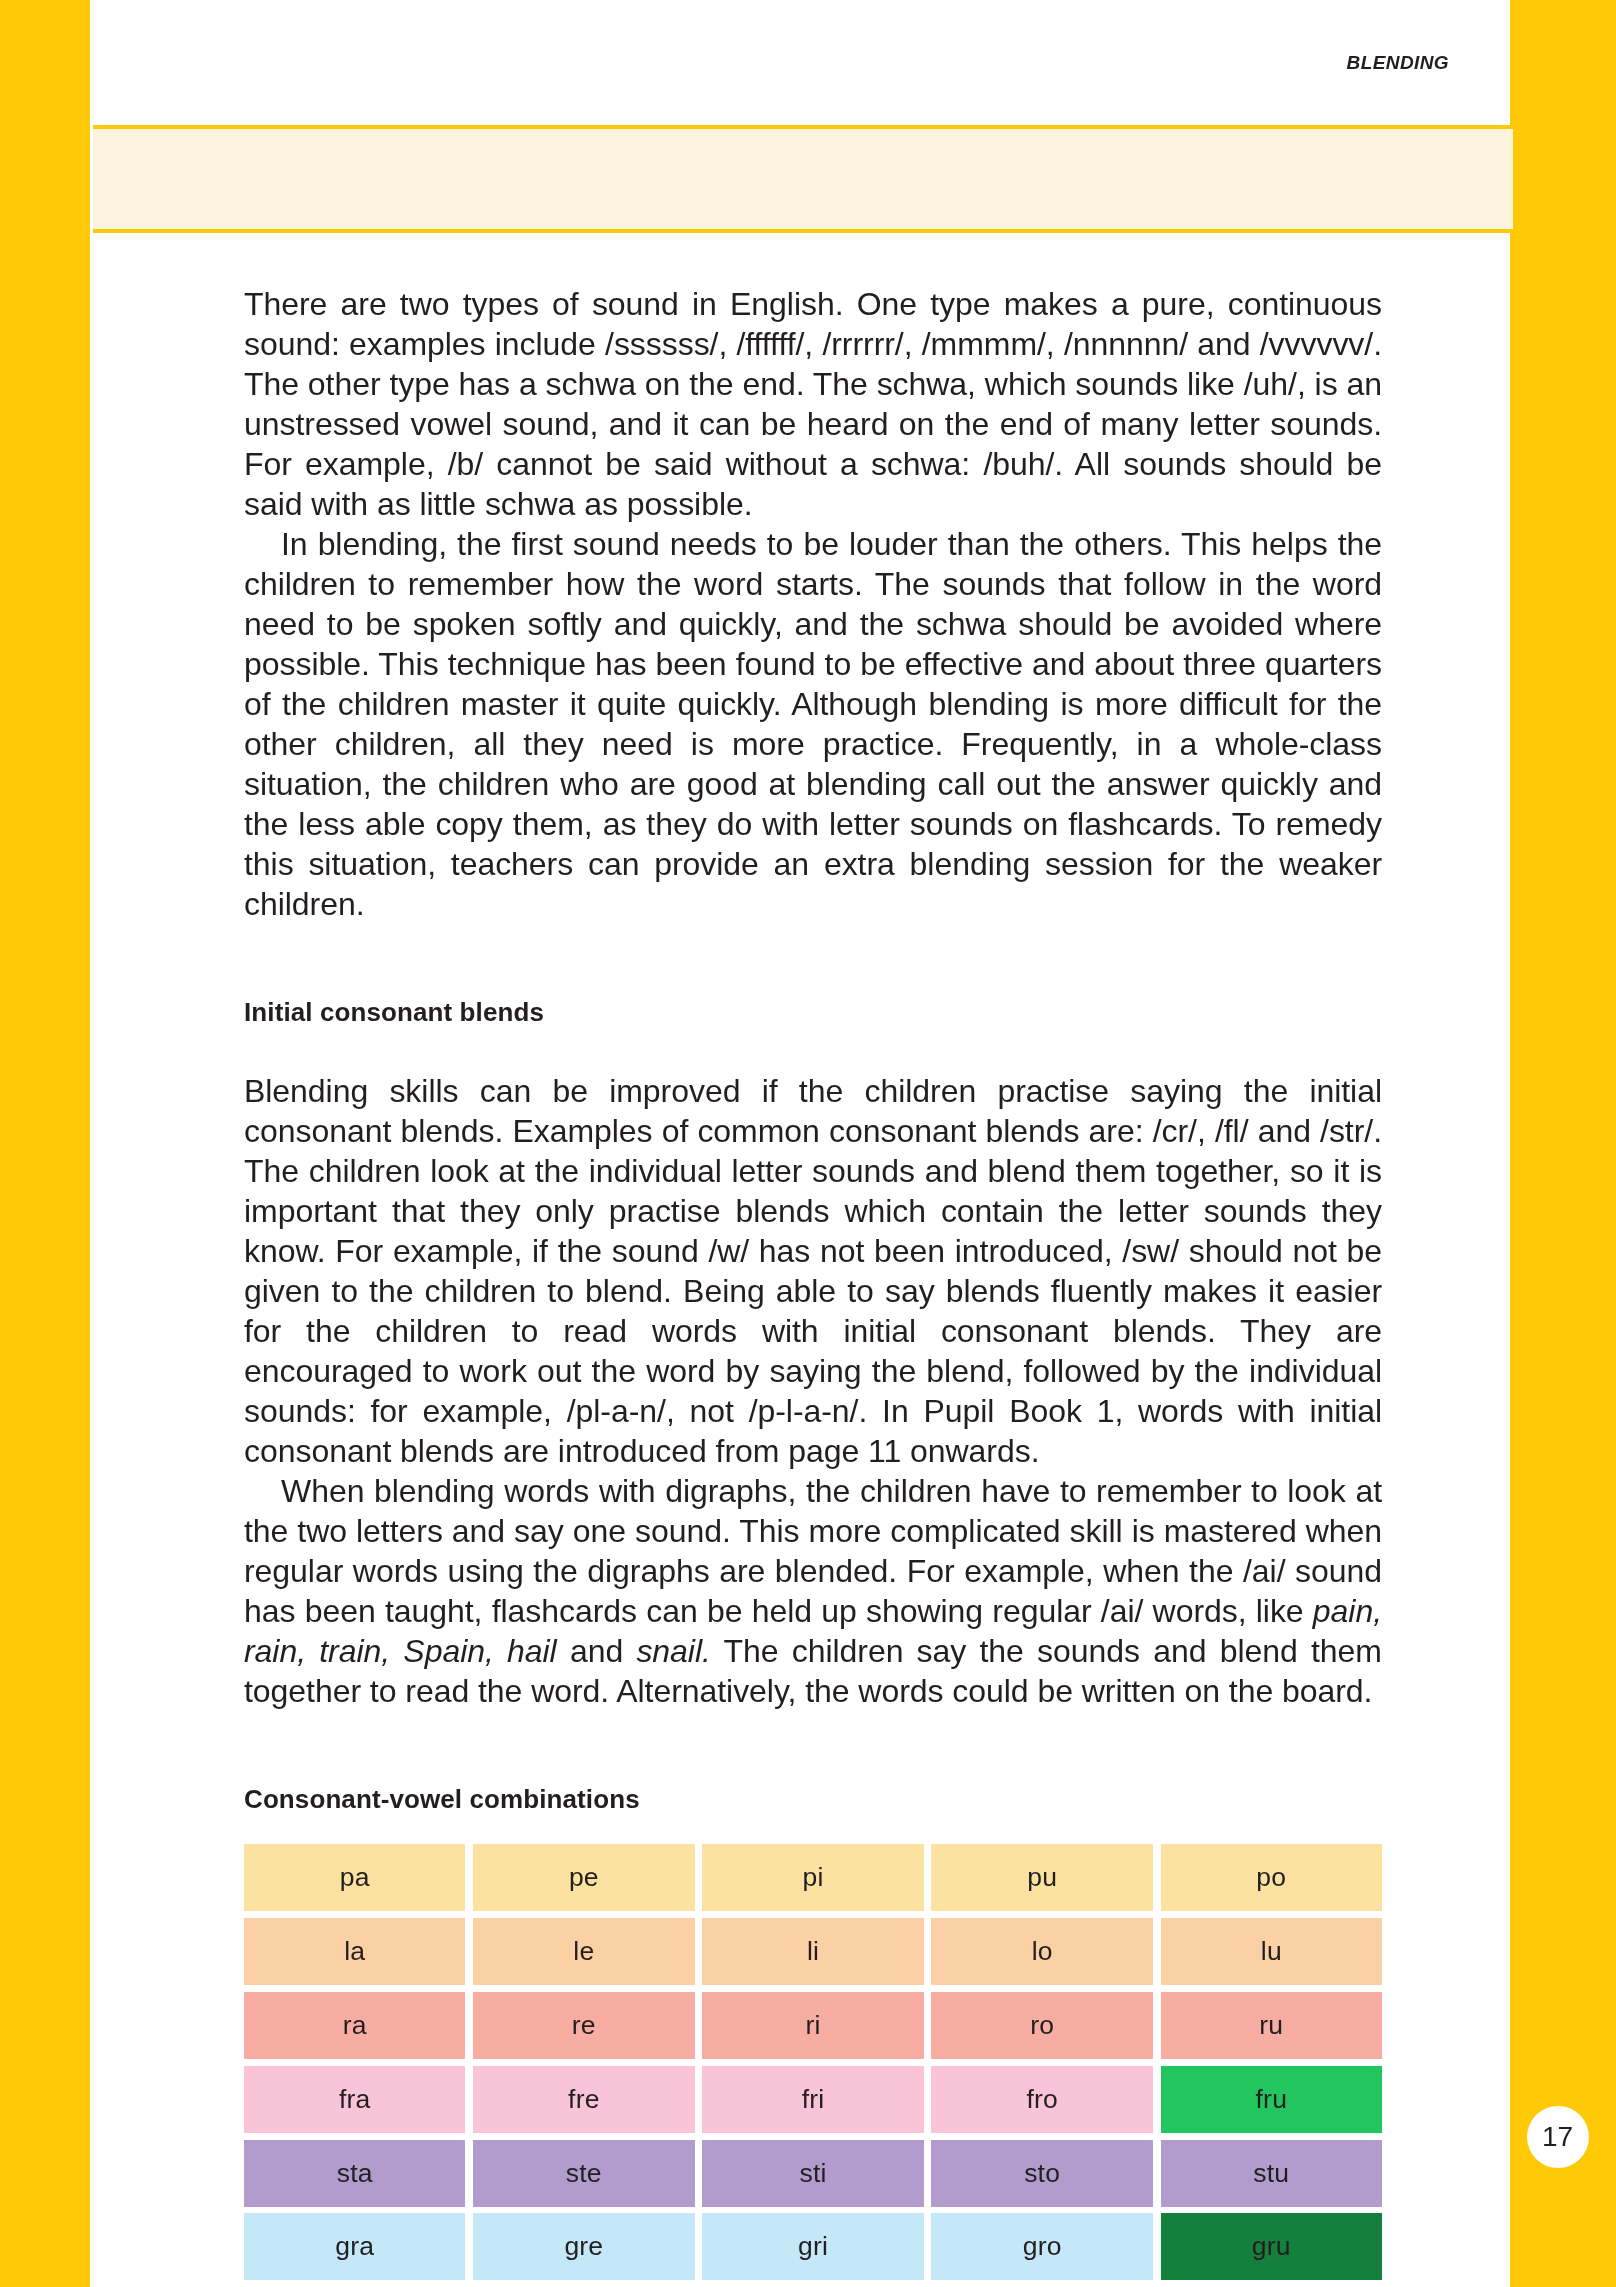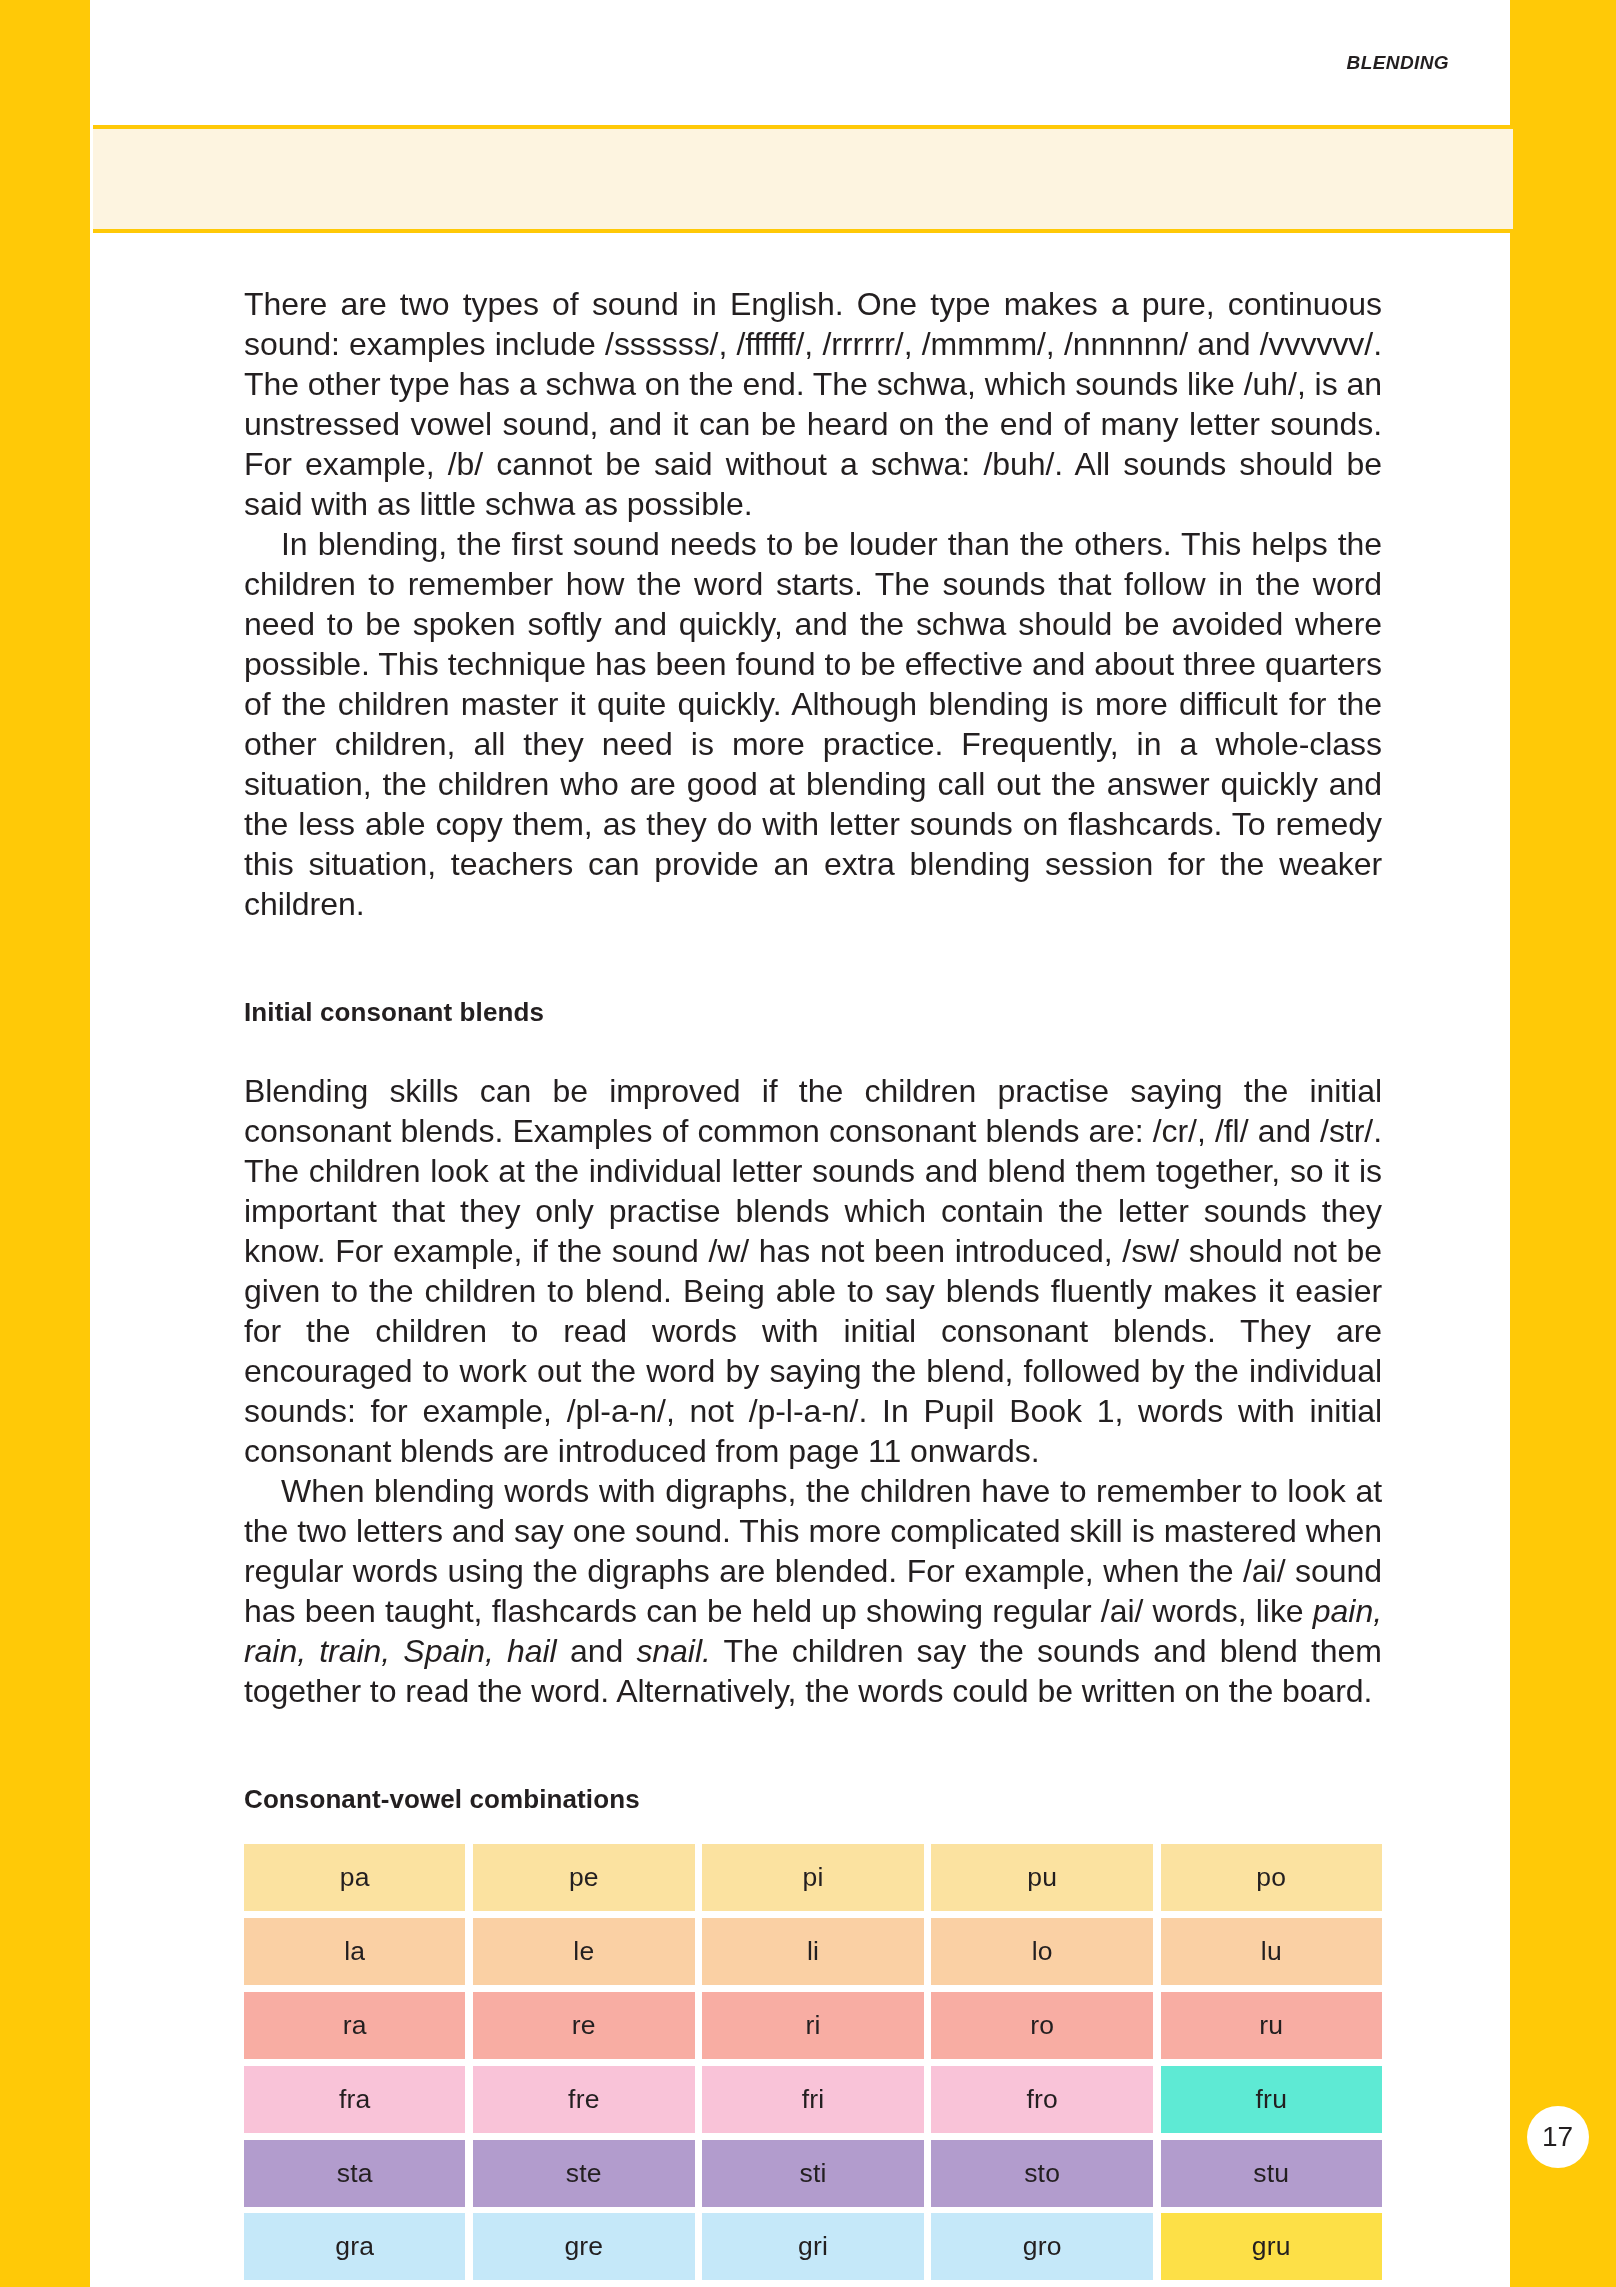--- a/index.html
+++ b/index.html
@@ -184,31 +184,31 @@
         <div class="cell" style="background: rgb(250, 208, 164);">lu</div>
         <div class="cell" style="background: rgb(248, 173, 163);">ra</div>
         <div class="cell" style="background: rgb(248, 173, 163);">re</div>
         <div class="cell" style="background: rgb(248, 173, 163);">ri</div>
         <div class="cell" style="background: rgb(248, 173, 163);">ro</div>
         <div class="cell" style="background: rgb(248, 173, 163);">ru</div>
         <div class="cell" style="background: rgb(249, 195, 216);">fra</div>
         <div class="cell" style="background: rgb(249, 195, 216);">fre</div>
         <div class="cell" style="background: rgb(249, 195, 216);">fri</div>
         <div class="cell" style="background: rgb(249, 195, 216);">fro</div>
-        <div class="cell" style="background: #5eead4;">fru</div>
+        <div class="cell" style="background: #22c55e;">fru</div>
         <div class="cell" style="background: rgb(178, 156, 205);">sta</div>
         <div class="cell" style="background: rgb(178, 156, 205);">ste</div>
         <div class="cell" style="background: rgb(178, 156, 205);">sti</div>
         <div class="cell" style="background: rgb(178, 156, 205);">sto</div>
         <div class="cell" style="background: rgb(178, 156, 205);">stu</div>
         <div class="cell" style="background: rgb(197, 232, 249);">gra</div>
         <div class="cell" style="background: rgb(197, 232, 249);">gre</div>
         <div class="cell" style="background: rgb(197, 232, 249);">gri</div>
         <div class="cell" style="background: rgb(197, 232, 249);">gro</div>
-        <div class="cell" style="background: #fde047;">gru</div>
+        <div class="cell" style="background: #15803d;">gru</div>
       </div>
 
   </div>
 
   <div class="page-number">
     <span>17</span>
   </div>
 
 </div>
 

